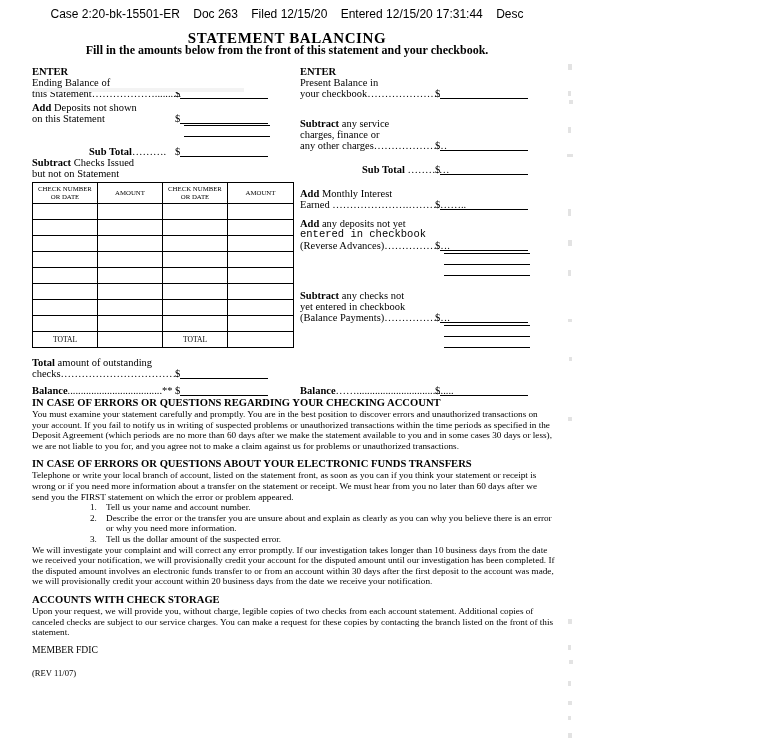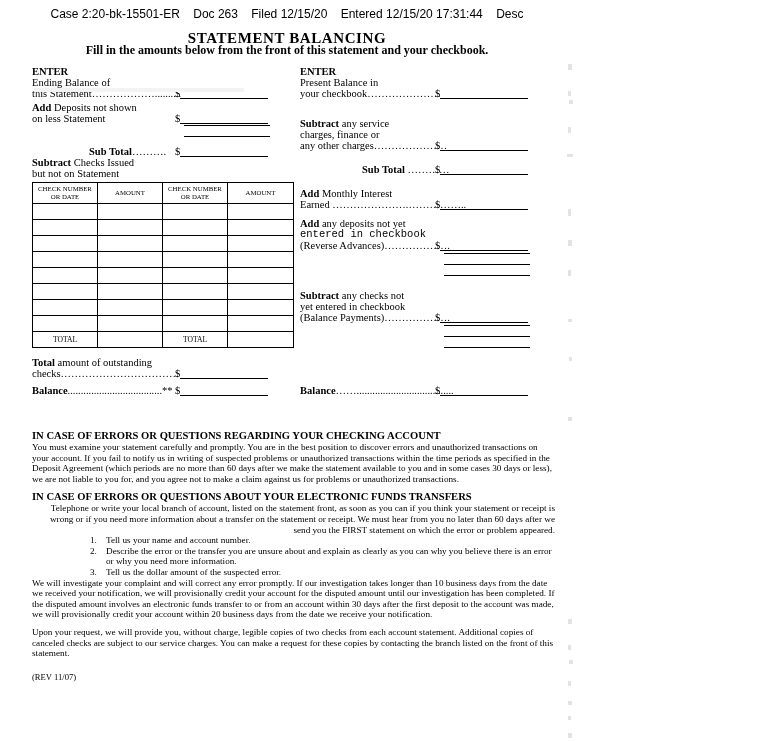--- a/index.html
+++ b/index.html
@@ -18,21 +18,21 @@
   .cur{font-size:10.5px;}
   .ul{display:inline-block;border-bottom:1px solid #000;height:10px;vertical-align:bottom;}
   .ul-solo{position:absolute;border-bottom:1px solid #000;height:1px;}
   
   table.checks{border-collapse:collapse;position:absolute;left:0;top:118px;width:257px;table-layout:fixed;}
   table.checks td,table.checks th{border:1px solid #000;padding:0;}
   table.checks th{font-size:6.8px;line-height:7.6px;font-weight:normal;text-align:center;height:20px;vertical-align:middle;}
   table.checks td{height:15px;}
   table.checks td.total-cell{font-size:7.6px;text-align:center;height:14px;}
   
-  #sections{position:absolute;left:32px;top:430px;width:523px;font-size:9.2px;line-height:10.6px;}
+  #sections{position:absolute;left:32px;top:397px;width:523px;font-size:9.2px;line-height:10.6px;}
   #sections h3{font-size:10.6px;line-height:12px;margin:0;padding:0;font-weight:bold;}
   #sections p{margin:0 0 7px 0;padding:0;text-align:left;}
   .num-list{margin:0 0 0 58px;}
   .num-item{display:flex;}
   .num-item .num{width:16px;flex:none;}
   .italic{font-style:italic;}
   .member{font-size:9.6px;margin-top:3px;}
   .rev{font-size:8.6px;margin-top:13px;}
   
   .artifact{position:absolute;background:#e3e3e3;}
@@ -48,21 +48,21 @@
   <div class="doc-subtitle" style="top:43px;">Fill in the amounts below from the front of this statement and your checkbook.</div>
 
   <div id="worksheet">
 
     <div class="ws b" style="left:0;top:2px;">ENTER</div>
     <div class="ws" style="left:0;top:13px;">Ending Balance of</div>
     <div class="ws" style="left:0;top:24px;">this Statement………………..........</div>
     <div class="dollar-line" style="left:143px;top:24px;"><span class="cur">$</span><span class="ul" style="width:88px;"></span></div>
 
     <div class="ws" style="left:0;top:38px;"><span class="b">Add</span><span> Deposits not shown</span></div>
-    <div class="ws" style="left:0;top:49px;">on less Statement</div>
+    <div class="ws" style="left:0;top:49px;">on this Statement</div>
     <div class="dollar-line" style="left:143px;top:49px;"><span class="cur">$</span><span class="ul" style="width:88px;"></span></div>
     <div class="ul-solo" style="left:152px;top:60px;width:86px;"></div>
     <div class="ul-solo" style="left:152px;top:71px;width:86px;"></div>
 
     <div class="ws" style="left:57px;top:82px;"><span class="b">Sub Total</span><span>……….</span></div>
     <div class="dollar-line" style="left:143px;top:82px;"><span class="cur">$</span><span class="ul" style="width:88px;"></span></div>
 
     <div class="ws" style="left:0;top:93px;"><span class="b">Subtract</span><span> Checks Issued</span></div>
     <div class="ws" style="left:0;top:104px;">but not on Statement</div>
 
@@ -173,40 +173,42 @@
 
     <div class="ws" style="left:268px;top:321px;"><span class="b">Balance</span><span>…….....................................</span></div>
     <div class="dollar-line" style="left:403px;top:321px;"><span class="cur">$</span><span class="ul" style="width:88px;"></span></div>
   </div>
 
   <div id="sections">
     <h3>IN CASE OF ERRORS OR QUESTIONS REGARDING YOUR CHECKING ACCOUNT</h3>
     <p>You must examine your statement carefully and promptly.  You are in the best position to discover errors and unauthorized transactions on your account.  If you fail to notify us in writing of suspected problems or unauthorized transactions within the time periods as specified in the Deposit Agreement (which periods are no more than 60 days after we make the statement available to you and in some cases 30 days or less), we are not liable to you for, and you agree not to make a claim against us for problems or unauthorized transactions.</p>
 
     <h3>IN CASE OF ERRORS OR QUESTIONS ABOUT YOUR ELECTRONIC FUNDS TRANSFERS</h3>
-    <p style="margin-bottom:0;text-align:right;">Telephone or write your local branch of account, listed on the statement front, as soon as you can if you think your statement or receipt is wrong or if you need more information about a transfer on the statement or receipt. We must hear from you no later than 60 days after we send you the FIRST statement on which the error or problem appeared.</p>
+    <p style="margin-bottom:0;">Telephone or write your local branch of account, listed on the statement front, as soon as you can if you think your statement or receipt is wrong or if you need more information about a transfer on the statement or receipt. We must hear from you no later than 60 days after we send you the FIRST statement on which the error or problem appeared.</p>
     <div class="num-list">
       <div class="num-item">
           <span class="num">1.</span>
           <span>Tell us your name and account number.</span>
         </div>
       <div class="num-item">
           <span class="num">2.</span>
           <span>Describe the error or the transfer you are unsure about and explain as clearly as you can why you believe there is an error or why you need more information.</span>
         </div>
       <div class="num-item">
           <span class="num">3.</span>
           <span>Tell us the dollar amount of the suspected error.</span>
         </div>
     </div>
     <p>We will investigate your complaint and will correct any error promptly. If our investigation takes longer than 10 business days from the date we received your notification, we will provisionally credit your account for the disputed amount until our investigation has been completed. If the disputed amount involves an electronic funds transfer to or from an account within 30 days after the first deposit to the account was made, we will provisionally credit your account within 20 business days from the date we receive your notification.</p>
 
+    <h3>ACCOUNTS WITH CHECK STORAGE</h3>
     <p>Upon your request, we will provide you, without charge, legible copies of two checks from each account statement. Additional copies of canceled checks are subject to our service charges. You can make a request for these copies by contacting the branch listed on the front of this statement.</p>
 
 
+    <div class="member">MEMBER FDIC</div>
     <div class="rev">(REV  11/07)</div>
   </div>
 
   <div>
     <span class="artifact" style="left:568px;top:64px;width:4px;height:6px;"></span>
     <span class="artifact" style="left:568px;top:91px;width:3px;height:5px;"></span>
     <span class="artifact" style="left:569px;top:100px;width:4px;height:4px;"></span>
     <span class="artifact" style="left:568px;top:127px;width:3px;height:6px;"></span>
     <span class="artifact" style="left:567px;top:154px;width:6px;height:3px;"></span>
     <span class="artifact" style="left:568px;top:209px;width:3px;height:7px;"></span>

